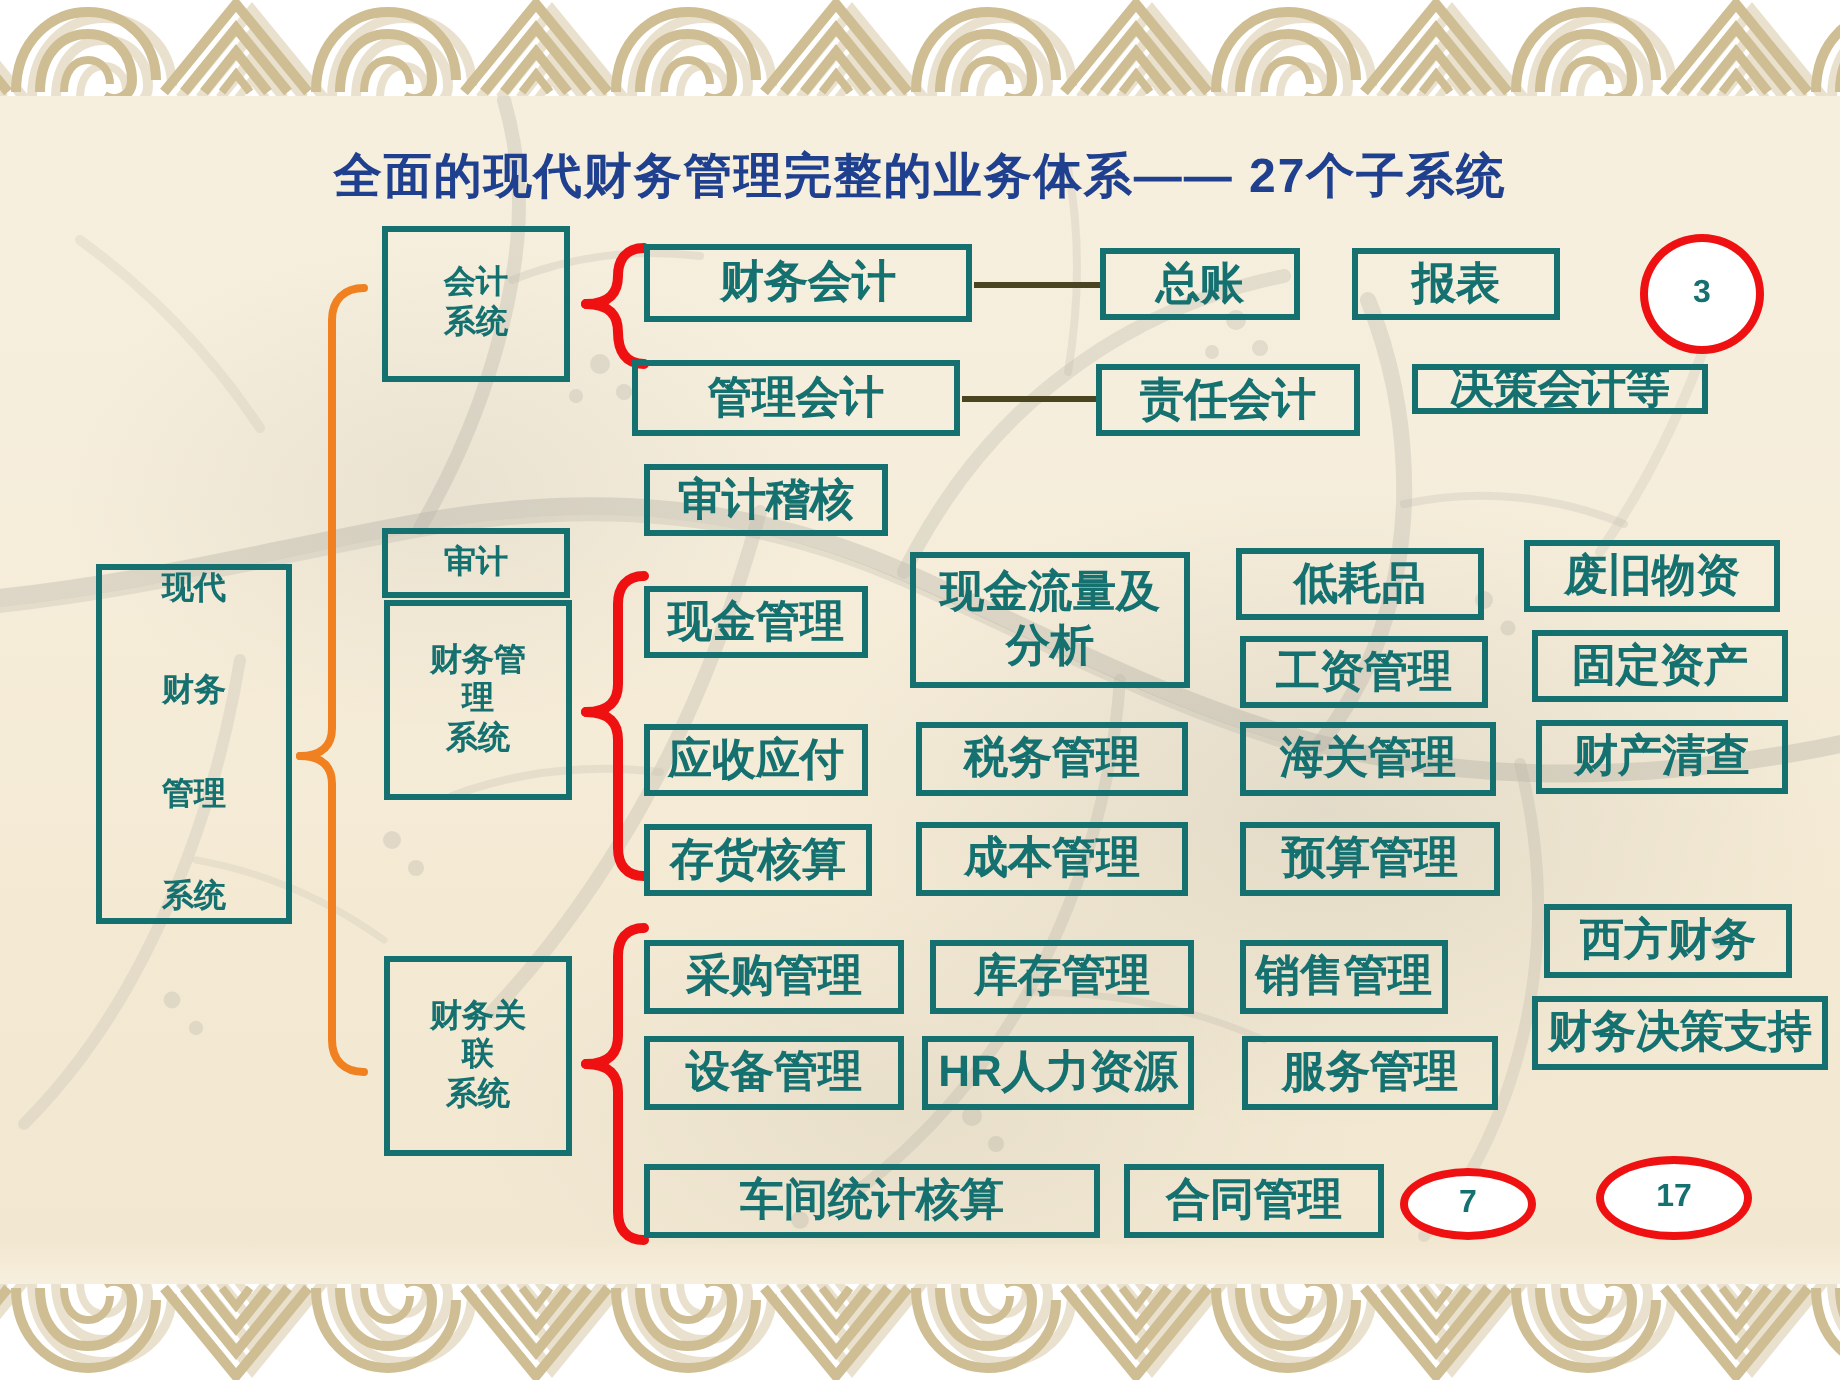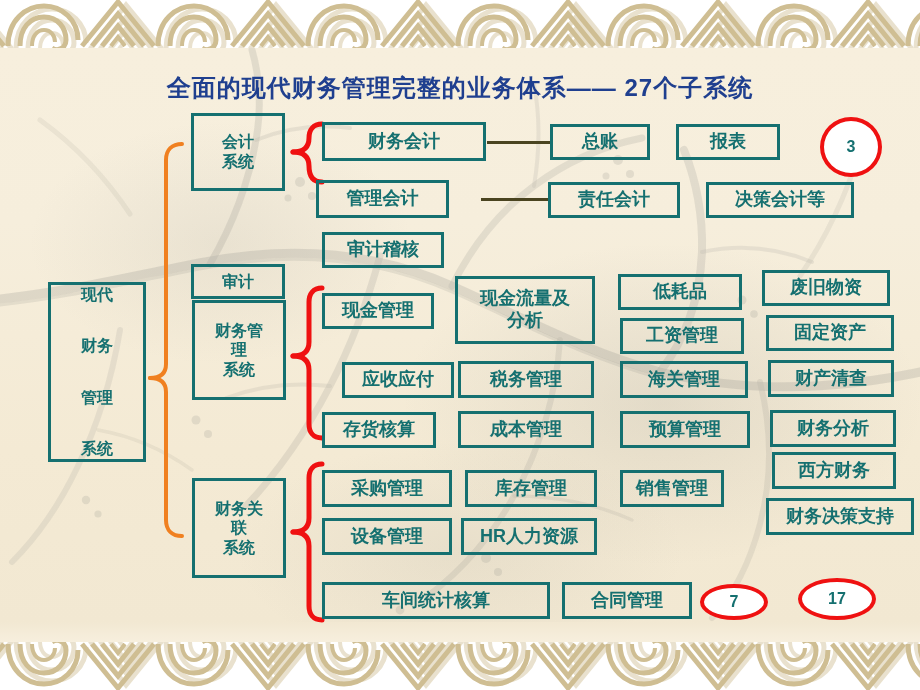--- a/index.html
+++ b/index.html
@@ -39,21 +39,21 @@
   #title{
     position:absolute;left:0;top:72px;width:920px;text-align:center;
     font-size:24px;font-weight:bold;color:#1f3f8f;letter-spacing:1px;
     white-space:nowrap;
   }
   
   .box{
     position:absolute;box-sizing:border-box;
     border:3px solid #157070;color:#157070;background:transparent;
     display:flex;align-items:center;justify-content:center;text-align:center;
-    font-size:18px;font-weight:bold;line-height:1.22;
+    font-size:22px;font-weight:bold;line-height:1.22;
   }
   .box.big{font-size:16px;}
   .box .ln{display:block;}
   
   .stack{flex-direction:column;}
   
   .conn{position:absolute;background:#4a4420;height:3px;}
   
   .redmark{
     position:absolute;box-sizing:border-box;border:4px solid #ef1111;
@@ -232,29 +232,29 @@
     </div>
 
   <div class="box" style="left:550px;top:124px;width:100px;height:36px;">
     <span>总账</span>
     </div>
 
   <div class="box" style="left:676px;top:124px;width:104px;height:36px;">
     <span>报表</span>
     </div>
 
-  <div class="box" style="left:316px;top:180px;width:133px;height:38px;">
+  <div class="box" style="left:316px;top:180px;width:164px;height:38px;">
     <span>管理会计</span>
     </div>
 
   <div class="box" style="left:548px;top:182px;width:132px;height:36px;">
     <span>责任会计</span>
     </div>
 
-  <div class="box" style="left:706px;top:182px;width:148px;height:36px;">
+  <div class="box" style="left:706px;top:182px;width:148px;height:25px;">
     <span>决策会计等</span>
     </div>
 
   <div class="box" style="left:322px;top:232px;width:122px;height:36px;">
     <span>审计稽核</span>
     </div>
 
   <div class="box" style="left:322px;top:293px;width:112px;height:36px;">
     <span>现金管理</span>
     </div>
@@ -273,21 +273,21 @@
     </div>
 
   <div class="box" style="left:620px;top:318px;width:124px;height:36px;">
     <span>工资管理</span>
     </div>
 
   <div class="box" style="left:766px;top:315px;width:128px;height:36px;">
     <span>固定资产</span>
     </div>
 
-  <div class="box" style="left:322px;top:362px;width:112px;height:36px;margin-left:20px;">
+  <div class="box" style="left:322px;top:362px;width:112px;height:36px;">
     <span>应收应付</span>
     </div>
 
   <div class="box" style="left:458px;top:361px;width:136px;height:37px;">
     <span>税务管理</span>
     </div>
 
   <div class="box" style="left:620px;top:361px;width:128px;height:37px;">
     <span>海关管理</span>
     </div>
@@ -301,23 +301,20 @@
     </div>
 
   <div class="box" style="left:458px;top:411px;width:136px;height:37px;">
     <span>成本管理</span>
     </div>
 
   <div class="box" style="left:620px;top:411px;width:130px;height:37px;">
     <span>预算管理</span>
     </div>
 
-  <div class="box" style="left:770px;top:410px;width:126px;height:37px;">
-    <span>财务分析</span>
-    </div>
 
   <div class="box" style="left:322px;top:470px;width:130px;height:37px;">
     <span>采购管理</span>
     </div>
 
   <div class="box" style="left:465px;top:470px;width:132px;height:37px;">
     <span>库存管理</span>
     </div>
 
   <div class="box" style="left:620px;top:470px;width:104px;height:37px;">
@@ -329,20 +326,23 @@
     </div>
 
   <div class="box" style="left:322px;top:518px;width:130px;height:37px;">
     <span>设备管理</span>
     </div>
 
   <div class="box" style="left:461px;top:518px;width:136px;height:37px;">
     <span>HR人力资源</span>
     </div>
 
+  <div class="box" style="left:621px;top:518px;width:128px;height:37px;">
+    <span>服务管理</span>
+    </div>
 
   <div class="box" style="left:766px;top:498px;width:148px;height:37px;">
     <span>财务决策支持</span>
     </div>
 
   <div class="box" style="left:322px;top:582px;width:228px;height:37px;">
     <span>车间统计核算</span>
     </div>
 
   <div class="box" style="left:562px;top:582px;width:130px;height:37px;">

